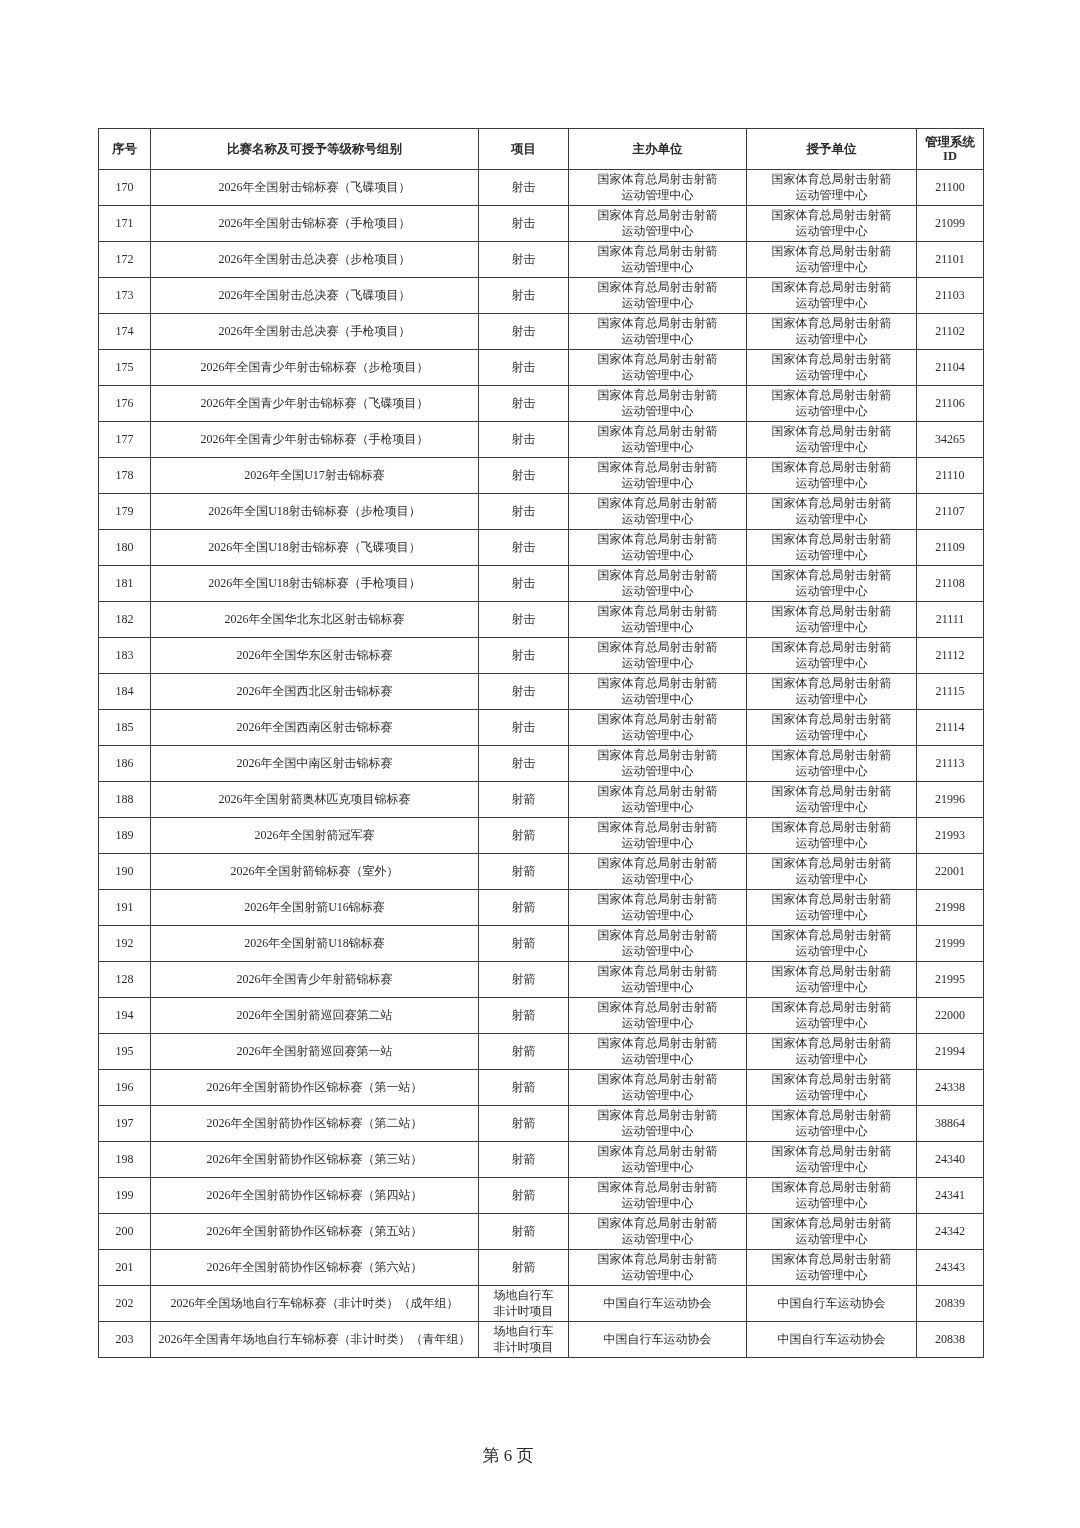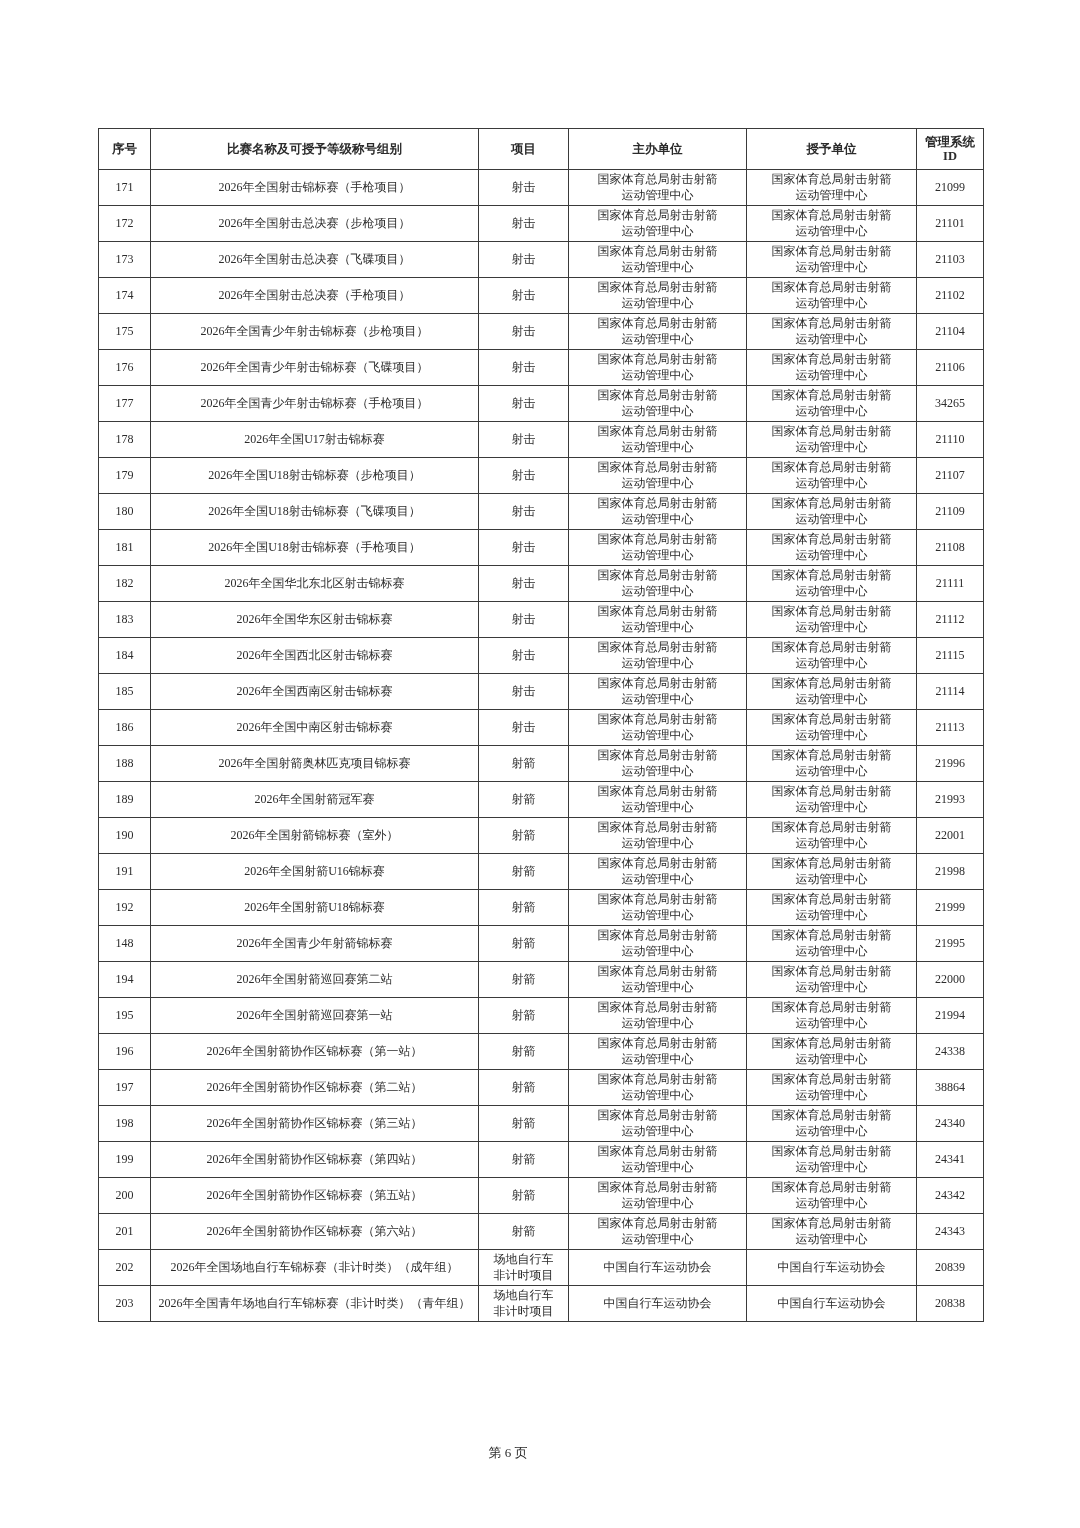--- a/index.html
+++ b/index.html
@@ -55,21 +55,21 @@
   .col-sport { width: 90px; }
   .col-org   { width: 178px; }
   .col-award { width: 170px; }
   .col-id    { width: 67px; }
   .page-footer {
     position: absolute;
     top: 1444px;
     left: 0;
     width: 1016px;
     text-align: center;
-    font-size: 13px;
+    font-size: 17px;
     color: #2b2b2b;
   }
 </style>
 </head>
 <body>
 
 <div class="sheet">
 
   <table class="comp-table">
     <colgroup>
@@ -86,20 +86,30 @@
         <th>比赛名称及可授予等级称号组别</th>
         <th>项目</th>
         <th>主办单位</th>
         <th>授予单位</th>
         <th>管理系统
 ID</th>
       </tr>
     </thead>
     <tbody id="table-body">
         <tr>
+          <td>170</td>
+          <td>2026年全国射击锦标赛（飞碟项目）</td>
+          <td>射击</td>
+          <td>国家体育总局射击射箭
+运动管理中心</td>
+          <td>国家体育总局射击射箭
+运动管理中心</td>
+          <td>21100</td>
+        </tr>
+        <tr>
           <td>171</td>
           <td>2026年全国射击锦标赛（手枪项目）</td>
           <td>射击</td>
           <td>国家体育总局射击射箭
 运动管理中心</td>
           <td>国家体育总局射击射箭
 运动管理中心</td>
           <td>21099</td>
         </tr>
         <tr>
@@ -296,21 +306,21 @@
           <td>192</td>
           <td>2026年全国射箭U18锦标赛</td>
           <td>射箭</td>
           <td>国家体育总局射击射箭
 运动管理中心</td>
           <td>国家体育总局射击射箭
 运动管理中心</td>
           <td>21999</td>
         </tr>
         <tr>
-          <td>148</td>
+          <td>128</td>
           <td>2026年全国青少年射箭锦标赛</td>
           <td>射箭</td>
           <td>国家体育总局射击射箭
 运动管理中心</td>
           <td>国家体育总局射击射箭
 运动管理中心</td>
           <td>21995</td>
         </tr>
         <tr>
           <td>194</td>

